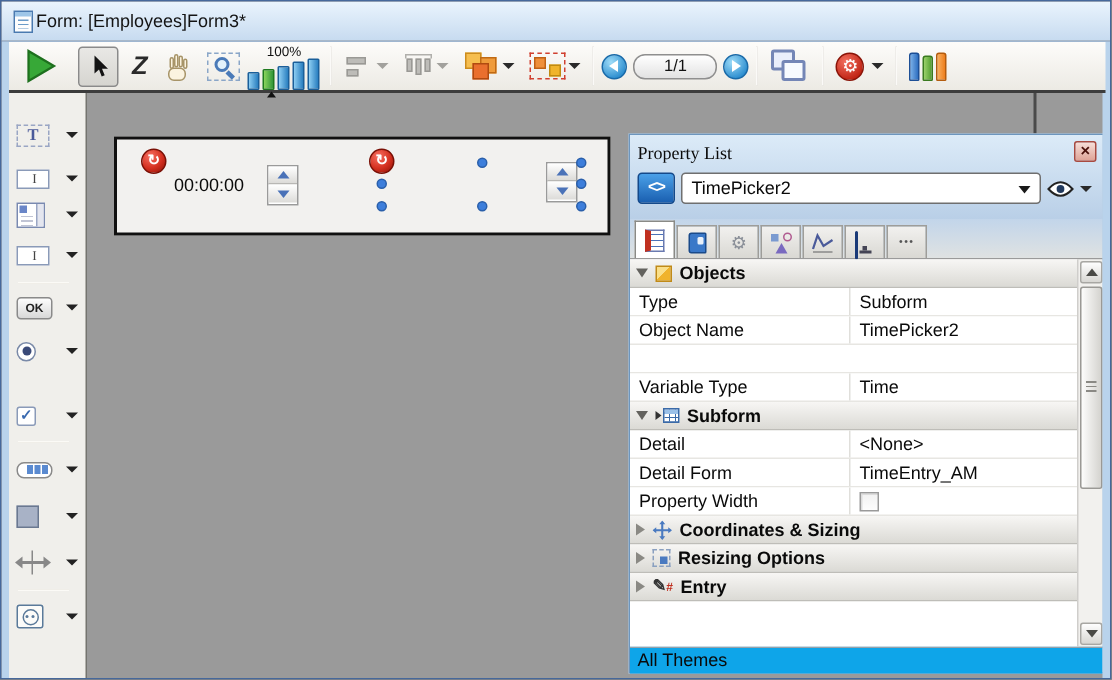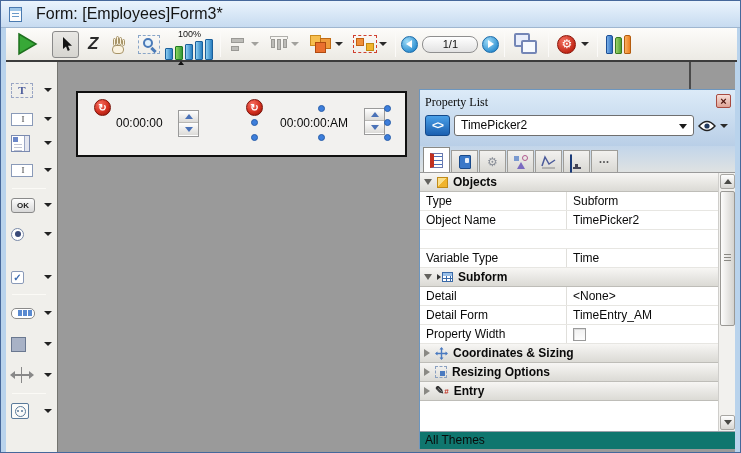--- a/index.html
+++ b/index.html
@@ -10,21 +10,21 @@
   
   .titlebar { position:absolute; left:0; top:0; width:741px; height:27px; z-index:3;
     background:linear-gradient(#eaf4fd,#c7dbf0); border-bottom:1px solid #9fb6d0;
     display:flex; align-items:center; padding-left:8px; }
   .title-icon { width:13px; height:15px; background:#fdfdfd; border:1px solid #4a7ab0;
     position:relative; }
   .title-icon::before { content:""; position:absolute; left:0; top:0; right:0; height:3px;
     background:#9ec6e8; }
   .title-icon::after { content:""; position:absolute; left:2px; right:2px; top:5px; bottom:2px;
     background:repeating-linear-gradient(#6a9ac8 0 1px, transparent 1px 3px); }
-  .title-text { margin-left:14px; font-size:16px; color:#141414; }
+  .title-text { margin-left:2px; font-size:12px; color:#141414; }
 
   .edge { position:absolute; top:27px; bottom:0; width:5px; background:#b9d3ec; z-index:2; }
   .edgeL { left:0; } .edgeR { right:0; }
 
   
   .toolbar { position:absolute; left:5px; top:27px; width:731px; height:34px; z-index:2;
     background:linear-gradient(#fdfcfa,#eceae4); border-bottom:2px solid #3c3c3c;
     display:flex; align-items:center; padding:0 6px; }
   .tb { display:flex; align-items:center; justify-content:center; }
   .tbtn { height:28px; padding:0 3px; }
@@ -256,21 +256,21 @@
   .sarr-up { width:0; height:0; border-left:4px solid transparent; border-right:4px solid transparent;
     border-bottom:5px solid #4a4a46; }
   .sarr-dn { width:0; height:0; border-left:4px solid transparent; border-right:4px solid transparent;
     border-top:5px solid #4a4a46; }
   .sthumb { position:absolute; left:1px; top:18px; width:15px; height:135px;
     border:1px solid #9a9995; border-radius:2px;
     background:linear-gradient(90deg,#fdfdfc,#d4d3cf); }
   .sthumb::after { content:""; position:absolute; left:3px; right:3px; top:62px; height:8px;
     background:repeating-linear-gradient(#8a8984 0 1px, transparent 1px 3px); }
 
-  .panel-status { height:18px; border-top:1px solid #98a0a8; background:#0f766e; font-size:12px;
+  .panel-status { height:18px; border-top:1px solid #98a0a8; background:#0ea5e9; font-size:12px;
     color:#0a0a0a; padding-left:5px; line-height:17px; }
 </style>
 </head>
 <body>
 
 <div class="window">
 
   <div class="titlebar">
     <span class="title-icon"></span>
     <span class="title-text">Form: [Employees]Form3*</span>
@@ -461,21 +461,20 @@
       <span class="stepper" style="left:100px; top:17px;">
         <span class="half top">
             <i class="up"></i>
           </span>
         <span class="half">
             <i class="dn"></i>
           </span>
       </span>
 
       <span class="badge" style="left:168px; top:6px;">↻</span>
-      <span class="time-text" style="left:188px; top:23px; width:96px; text-align:center;">00:00:00:AM</span>
       <span class="stepper" style="left:286px; top:15px;">
         <span class="half top">
             <i class="up"></i>
           </span>
         <span class="half">
             <i class="dn"></i>
           </span>
       </span>
 
       <i class="handle" style="left:173px; top:26px;"></i>

